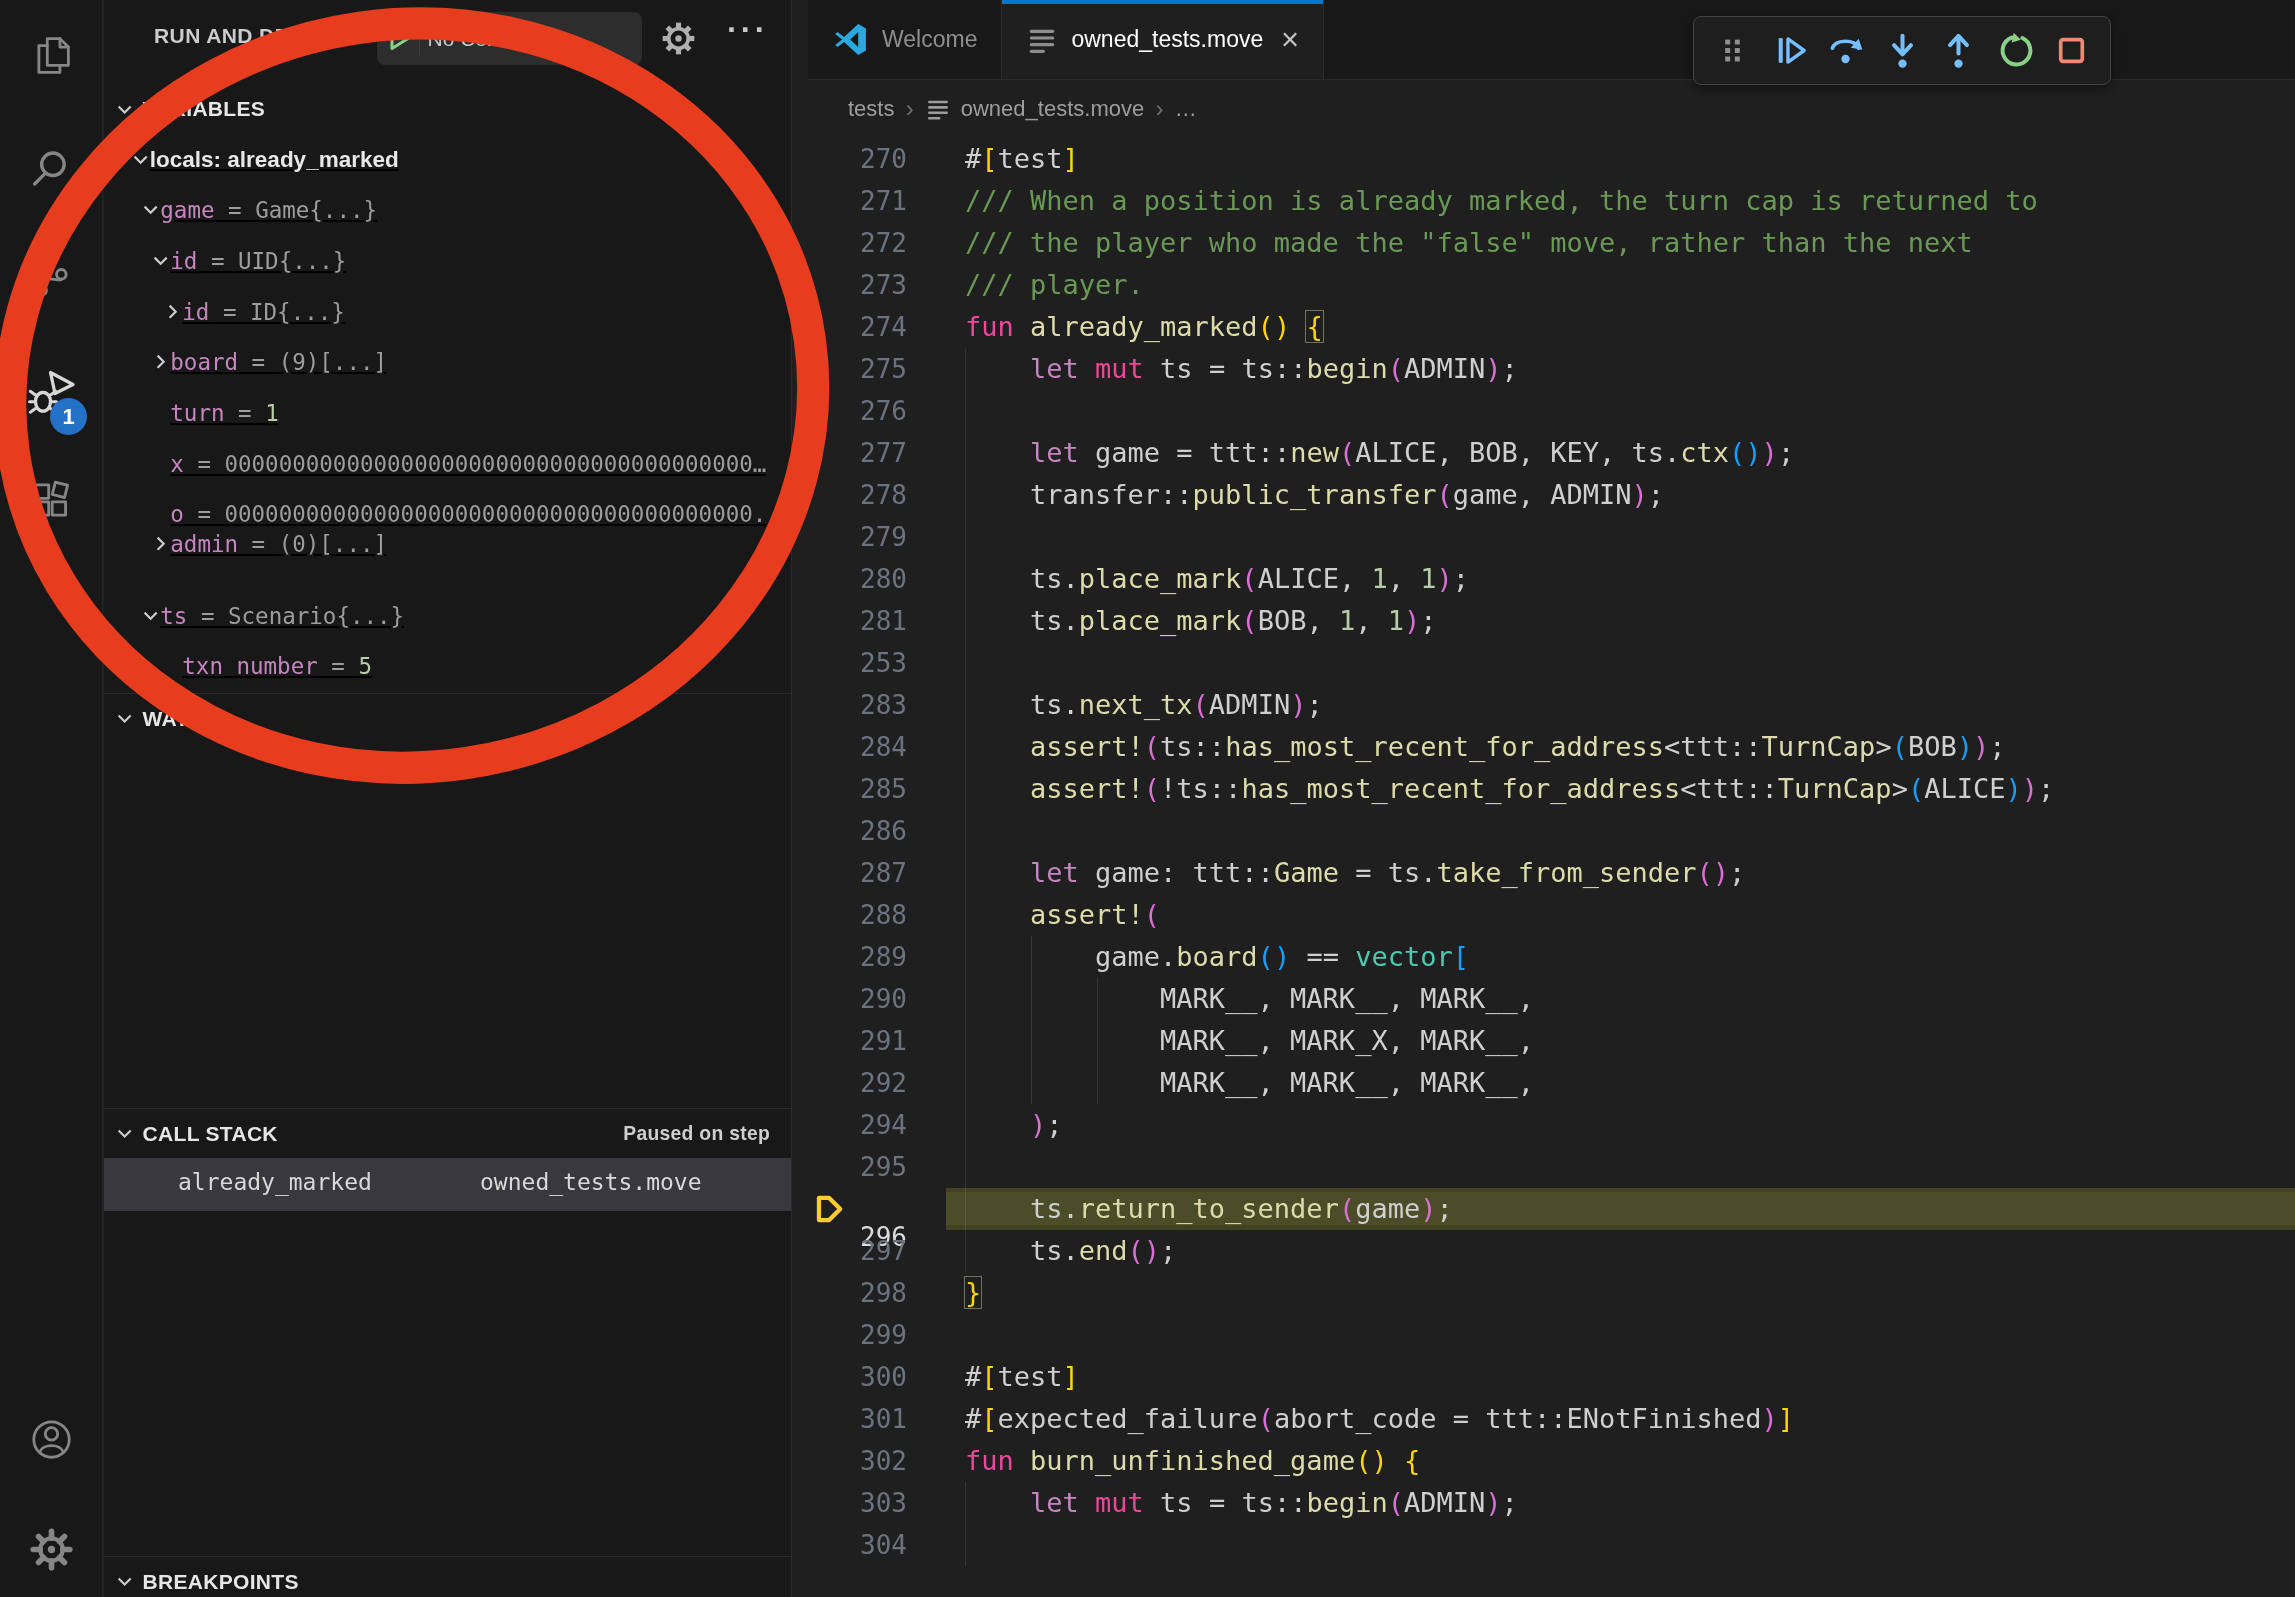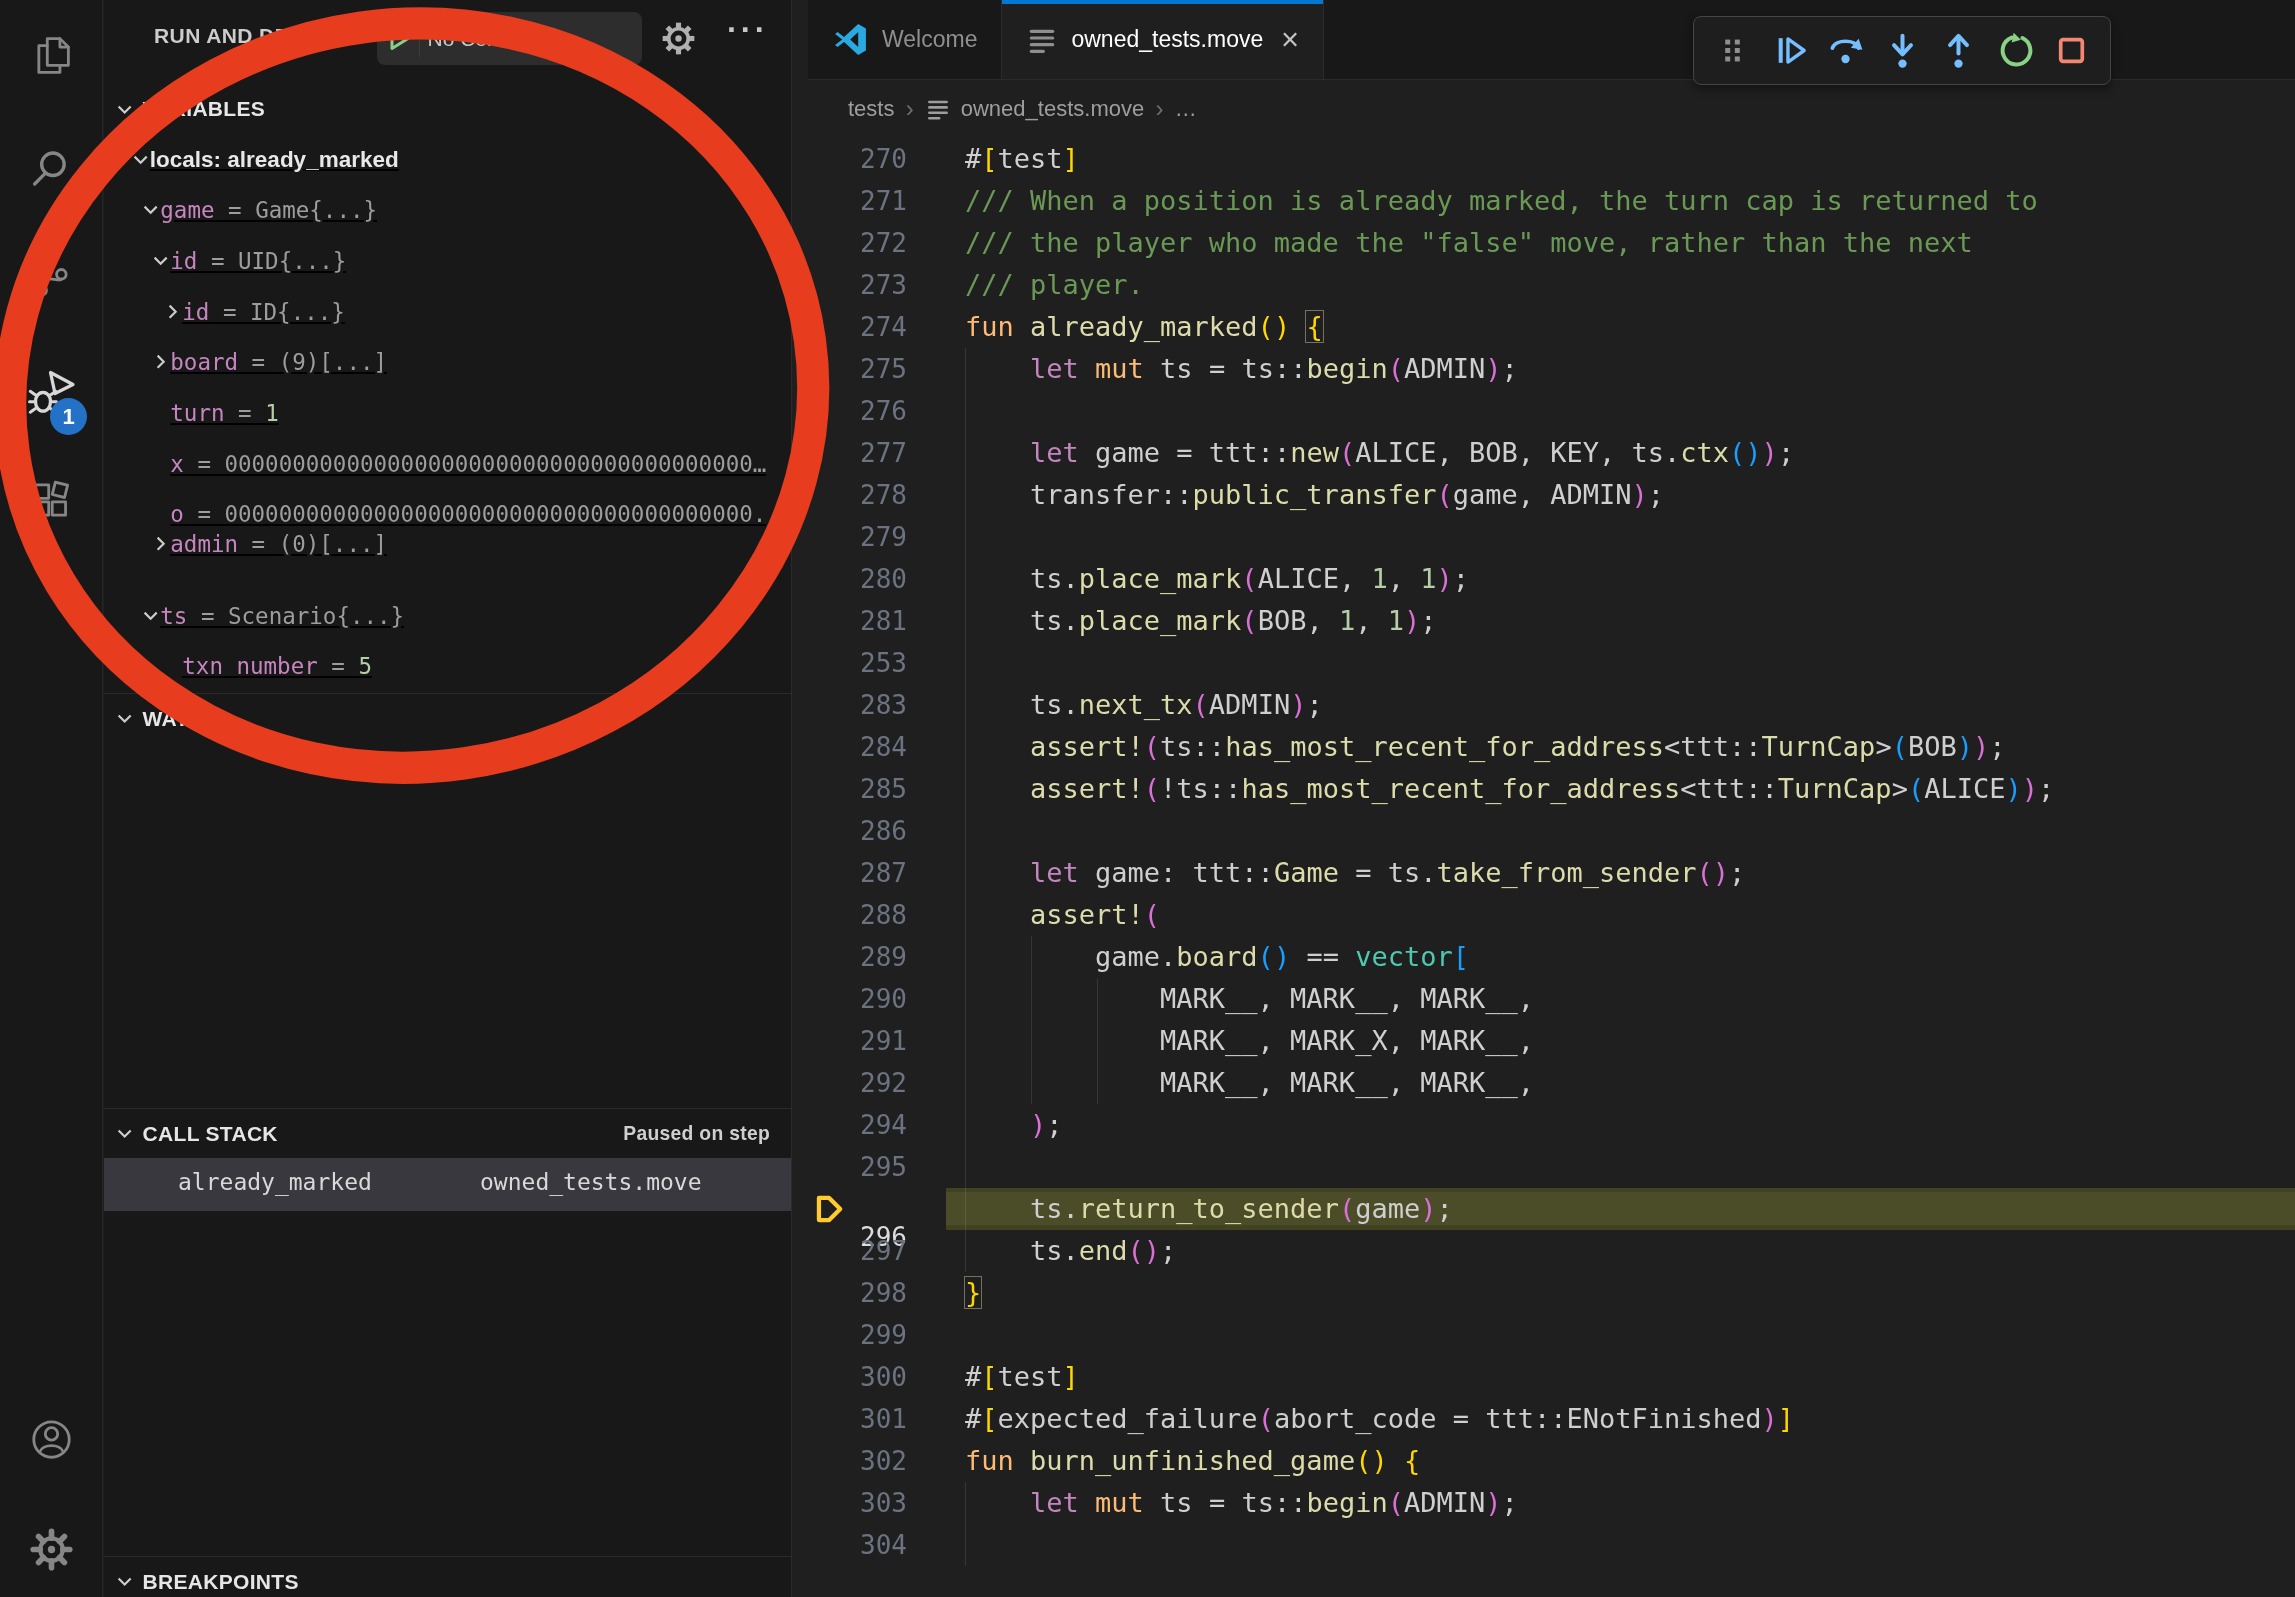--- a/index.html
+++ b/index.html
@@ -76,21 +76,21 @@
   .cl { position:relative; height:42px; }
   .cl-hl { position:absolute; left:138px; right:0; top:0; bottom:0; background:#4b4c28;
            box-shadow:inset 0 4px 0 #414221, inset 0 -4.8px 0 #414221; }
   .cl-num { position:absolute; left:0; top:0; width:99px; text-align:right;
             font-family:"DejaVu Sans Mono",monospace; font-size:26px; line-height:42px; color:#6b7280; }
   .cl.current .cl-num { color:#dcdcdc;margin-top:28px; }
   .cl-marker { position:absolute; left:4.8px; top:4px; }
   .cl-code { position:absolute; left:157px; top:0; font-family:"DejaVu Sans Mono",monospace;
              font-size:27px; line-height:42px; white-space:pre; }
   .guide { position:absolute; top:0; bottom:0; width:0.8px; background:rgba(255,255,255,0.10); }
-  .fg  { color:#cfcfcf; } .cmt { color:#6a9955; } .kb { color:#fdba74; } .kp { color:#c586c0; }
+  .fg  { color:#cfcfcf; } .cmt { color:#6a9955; } .kb { color:#ec4899; } .kp { color:#c586c0; }
   .fn  { color:#dcdcaa; } .ty  { color:#4ec9b0; } .num { color:#b5cea8; }
   .b1  { color:#ffd700; } .b2  { color:#da70d6; } .b3  { color:#179fff; }
   .bm  { outline:1.6px solid #72725f; outline-offset:-0.8px; }
 
   #annotation { position:absolute; left:0; top:0; width:100%; height:100%;
                 pointer-events:none; z-index:50; }
 </style>
 </head>
 <body>
 

